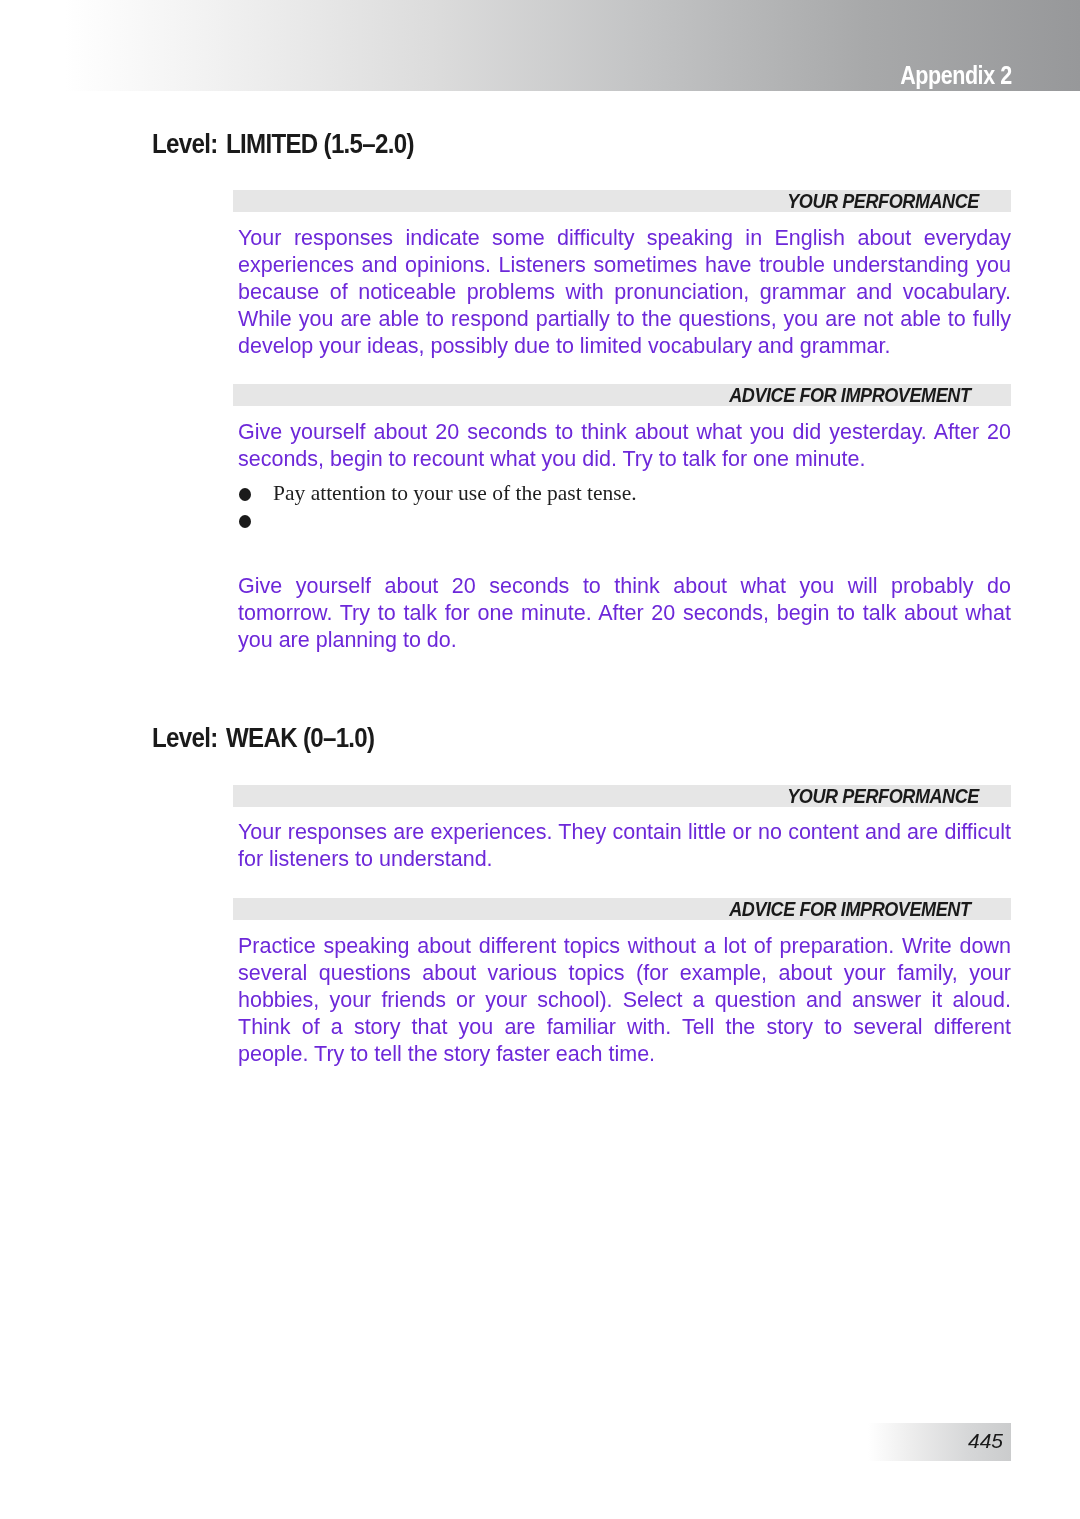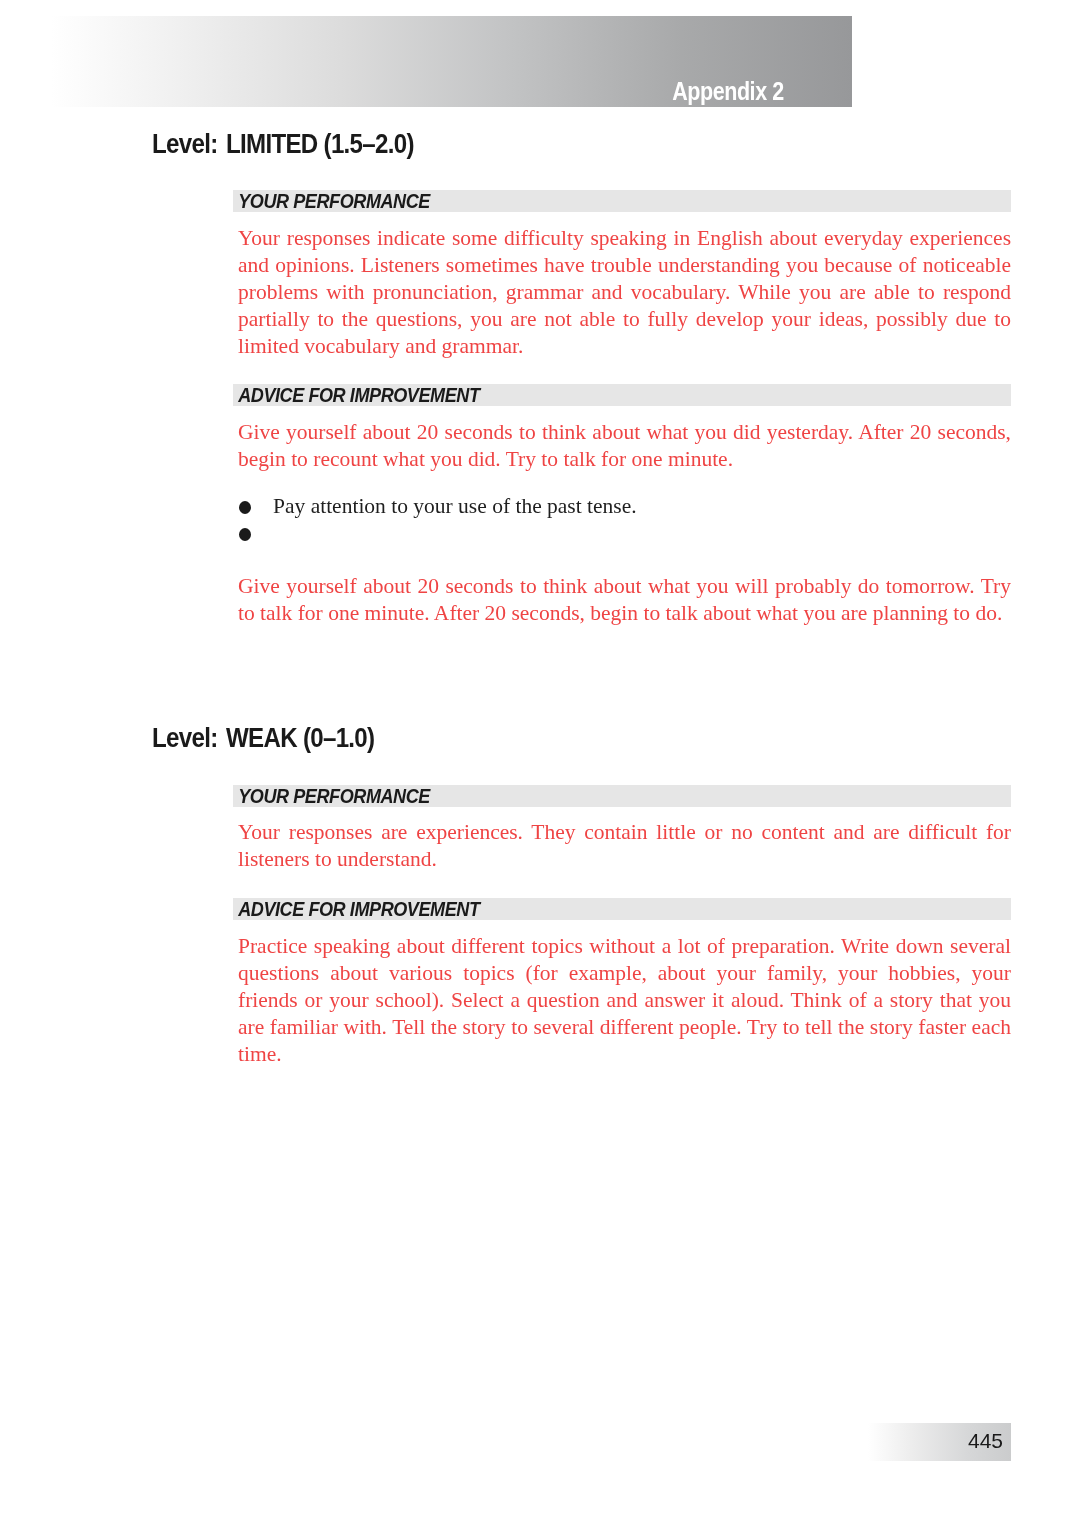--- a/index.html
+++ b/index.html
@@ -10,22 +10,22 @@
     body {
       width: 1080px;
       height: 1519px;
       position: relative;
       overflow: hidden;
       color: #1a1a1a;
     }
     .header-band {
       position: absolute;
       left: 0;
-      top: 16px;
-      width: 852px;
+      top: 0;
+      width: 1080px;
       height: 91px;
       background: linear-gradient(to right, #ffffff 0%, #ffffff 6%, #f1f1f1 20%, #dcdcdc 40%, #c2c3c4 60%, #a8a9aa 80%, #97989a 100%);
     }
     .header-title {
       position: absolute;
       right: 68px;
       top: 60px;
       font-family: "Liberation Sans", sans-serif;
       font-weight: bold;
       font-size: 25px;
@@ -48,43 +48,44 @@
       white-space: nowrap;
       line-height: 34px;
     }
     .level-heading .lbl { margin-right: 10px; }
     .section-bar {
       position: absolute;
       left: 233px;
       width: 778px;
       height: 22px;
       background: #e6e6e6;
+      text-align: right;
     }
     .section-bar span {
       display: inline-block;
       padding-left: 6px;
       font-family: "Liberation Sans", sans-serif;
       font-weight: bold;
       font-style: italic;
       font-size: 21px;
       line-height: 22px;
       color: #1a1a1a;
       letter-spacing: -0.5px;
       transform: scaleX(0.86);
       transform-origin: left center;
       white-space: nowrap;
     }
     .para {
       position: absolute;
       left: 238px;
       width: 773px;
-      font-family: Liberation Serif, serif;
+      font-family: Liberation Sans, sans-serif;
       font-size: 21.5px;
       line-height: 27px;
-      color: #ef4444;
+      color: #6d28d9;
       text-align: justify;
       margin: 0;
     }
     .para.last-left { text-align-last: left; }
     .bullet-list {
       position: absolute;
       left: 238px;
       width: 773px;
       margin: 0;
       padding: 0;
@@ -117,20 +118,21 @@
       background: linear-gradient(to right, #ffffff 0%, #ededed 30%, #d6d7d8 70%, #cbcccd 100%);
     }
     .page-number {
       position: absolute;
       right: 8px;
       top: 5px;
       font-family: "Liberation Sans", sans-serif;
       font-size: 21px;
       line-height: 26px;
       color: #1a1a1a;
+      font-style: italic;
     }
   </style>
 </head>
 <body>
 
 <div class="header-band">
   <div class="header-title">Appendix 2</div>
 </div>
 
 <div class="level-heading" style="top:127px;">
@@ -140,21 +142,21 @@
 <div class="section-bar" style="top:190px;">
   <span>YOUR PERFORMANCE</span>
 </div>
 <p class="para last-left" style="top:225px;">Your responses indicate some difficulty speaking in English about everyday experiences and opinions. Listeners sometimes have trouble understanding you because of noticeable problems with pronunciation, grammar and vocabulary. While you are able to respond partially to the questions, you are not able to fully develop your ideas, possibly due to limited vocabulary and grammar.</p>
 
 <div class="section-bar" style="top:384px;">
   <span>ADVICE FOR IMPROVEMENT</span>
 </div>
 <p class="para last-left" style="top:419px;">Give yourself about 20 seconds to think about what you did yesterday. After 20 seconds, begin to recount what you did. Try to talk for one minute.</p>
 
-<ul class="bullet-list" style="top:480px;margin-top:13px;">
+<ul class="bullet-list" style="top:480px;">
   <li>
     <span class="dot"></span>
     <span>Pay attention to your use of the past tense.</span>
   </li>
   <li>
     <span class="dot"></span>
   </li>
 </ul>
 
 <p class="para last-left" style="top:573px;">Give yourself about 20 seconds to think about what you will probably do tomorrow. Try to talk for one minute. After 20 seconds, begin to talk about what you are planning to do.</p>

